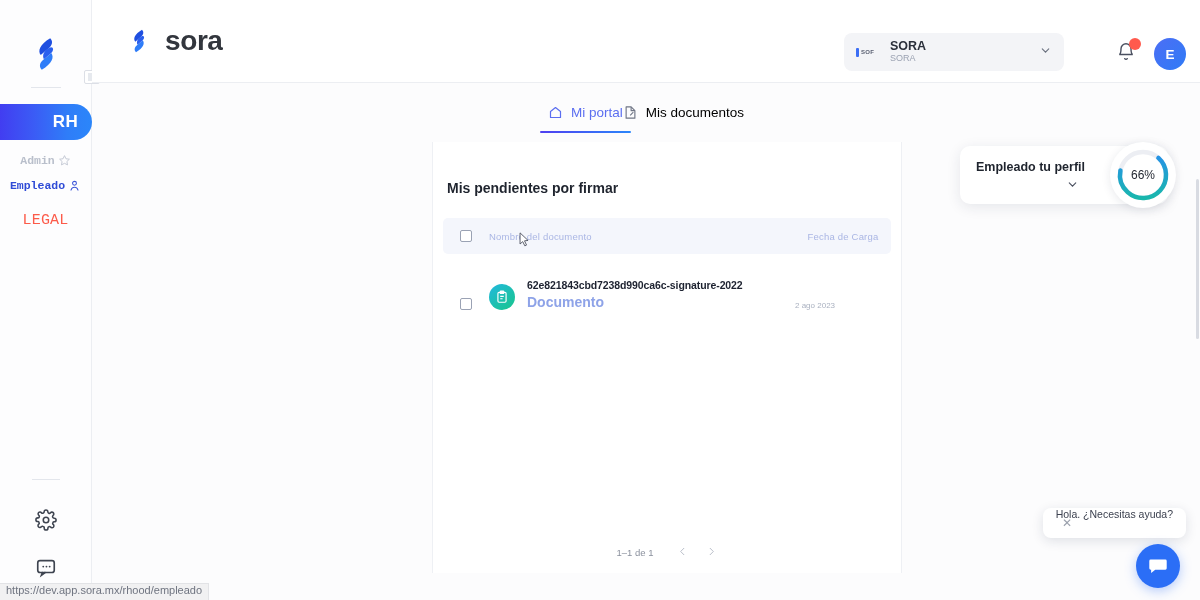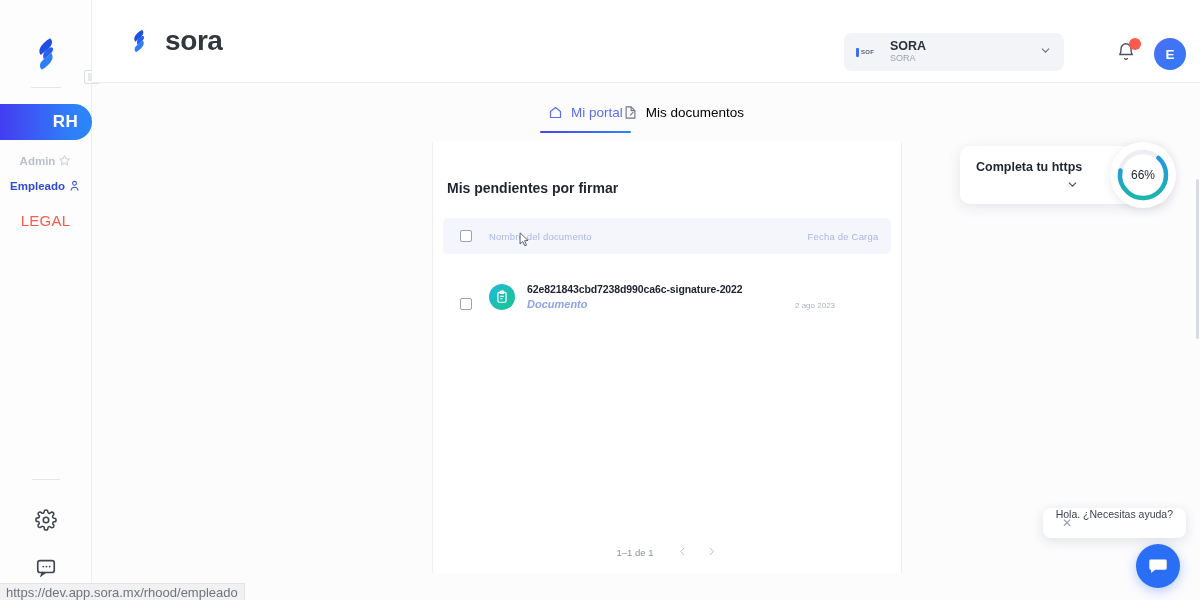--- a/index.html
+++ b/index.html
@@ -25,21 +25,21 @@
     position:absolute; left:-6px; top:104px;
     width:98px; height:36px; border-radius:0 18px 18px 0;
     background:linear-gradient(90deg,#4338f0 0%,#3b5bf5 40%,#2f7df8 75%,#2b86fa 100%);
     display:flex; align-items:center; justify-content:flex-end;
     padding-right:14px;
     color:#fff; font-weight:700; font-size:17px; letter-spacing:.3px;
   }
 
   .rail-item {
     width:92px; display:flex; align-items:center; justify-content:center;
-    gap:3px; font-size:11.5px; font-weight:700; cursor:pointer;
+    gap:3px; font-size:11.5px; font-weight:700; cursor:pointer;font-family:Liberation Mono, monospace;
   }
   .rail-item .lbl { white-space:nowrap; }
   .rail-item.admin { margin-top:66px; color:#b9bfcb; font-weight:600; }
   .rail-item.empleado { margin-top:12px; color:#2f4bd6; }
   .rail-item.legal { margin-top:20px; color:#fc5b4a; font-weight:500; font-size:15px; letter-spacing:.2px; }
   .rail-item svg { display:block; }
 
   .rail-bottom { position:absolute; bottom:22px; left:0; width:92px;
     display:flex; flex-direction:column; align-items:center; gap:25px; }
   .rail-bottom .sep { width:28px; height:1px; background:#e3e6ec; margin-bottom:4px; }
@@ -127,21 +127,21 @@
   .row .cbx-cell { width:46px; display:flex; justify-content:center; }
   .cbx { width:12px; height:12px; border:1.3px solid #9aa2b4; border-radius:2px; background:#fff; cursor:pointer; }
   .doc-ico {
     width:26px; height:26px; border-radius:50%;
     background:linear-gradient(140deg,#22b8e0 0%,#1cc0ae 55%,#19c58d 100%);
     display:flex; align-items:center; justify-content:center; flex:0 0 auto;
   }
   .doc-ico svg { width:14px; height:14px; display:block; color:#fff; }
   .row .c-name { flex:1; margin-left:12px; }
   .fname { font-size:10.5px; font-weight:700; color:#1d2230; letter-spacing:-.1px; }
-  .fsub  { font-size:11px; color:#8ea3e8; margin-top:3px; font-weight:600;font-style:italic; }
+  .fsub  { font-size:14px; color:#8ea3e8; margin-top:3px; font-weight:600; }
   .row .c-date { width:96px; font-size:8px; color:#aab1c0; }
 
   .pager {
     position:absolute; left:0; right:0; bottom:14px;
     display:flex; align-items:center; justify-content:center; gap:24px;
     font-size:9.5px; color:#8b919e;
   }
   .pager .nav { display:flex; gap:18px; color:#b2b8c4; }
   .pager .nav span { cursor:pointer; }
 
@@ -178,22 +178,22 @@
     border-radius:50%; background:#2b6ef6; cursor:pointer;
     display:flex; align-items:center; justify-content:center;
     box-shadow:0 3px 12px rgba(43,110,246,.35);
   }
   .chat-fab svg { width:22px; height:22px; display:block; color:#fff; }
 
   
   .statusbar {
     position:absolute; left:0; bottom:0; height:17px; padding:0 6px;
     background:#f1f1f2; border-top:1px solid #e2e3e6; border-right:1px solid #e2e3e6;
-    display:flex; align-items:center;
-    font-size:13px; color:#6f7480;
+    display:flex; 
+    font-size:11px; color:#6f7480;
   }
 
   
   .cursor { position:absolute; left:519px; top:232px; width:11px; height:16px; }
   .cursor svg { width:11px; height:16px; display:block; }
 
   .scroll-track { position:absolute; right:0; top:83px; width:5px; bottom:17px; background:transparent; }
   .scroll-thumb { position:absolute; right:1px; top:96px; width:3px; height:160px; background:#d8dbe2; border-radius:2px; }
 </style>
 </head>
@@ -364,21 +364,21 @@
           <svg width="11" height="11" viewBox="0 0 24 24" fill="none" stroke="#b2b8c4" stroke-width="2" stroke-linecap="round">
               <path d="M9 5l7 7-7 7"></path>
             </svg>
         </span>
       </span>
     </div>
   </div>
 
   <div class="profile">
     <span class="ptext">
-      <span class="ptitle" style="display:block">Completa tu https</span>
+      <span class="ptitle" style="display:block">Empleado tu perfil</span>
       <span class="pchev">
         <svg width="13" height="13" viewBox="0 0 24 24" fill="none" stroke="#4b5160" stroke-width="2" stroke-linecap="round">
             <path d="M6 9l6 6 6-6"></path>
           </svg>
       </span>
     </span>
     <span class="pclose">✕</span>
     <span class="ring">
       <svg viewBox="0 0 66 66">
         <defs>

